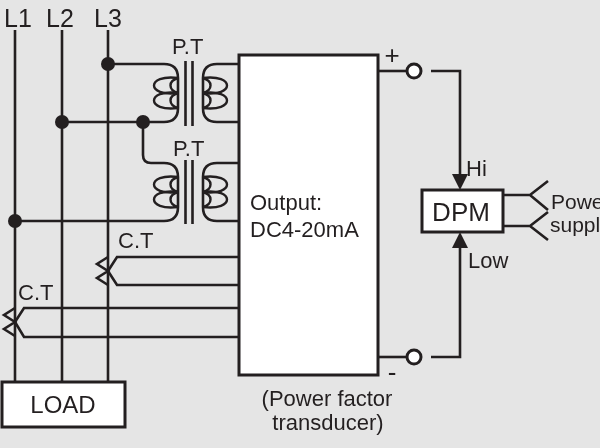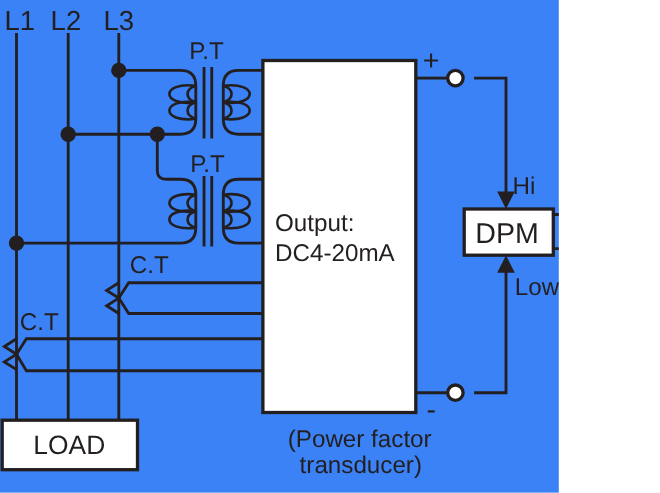--- a/index.html
+++ b/index.html
@@ -1,19 +1,19 @@
 <!DOCTYPE html>
 <html><head>
 <meta charset="utf-8">
 <style>
   html,body{margin:0;padding:0;background:#ffffff;}
   .stage{
     position:relative;
-    width:508px;height:448px;
-    background:#3b82f6;
+    width:600px;height:448px;
+    background:#e5e5e5;
     overflow:hidden;
     font-family:"Liberation Sans", sans-serif;
   }
   svg{display:block;}
   .wire{fill:none;stroke:#231f20;stroke-width:2.6;}
   .boxline{fill:#ffffff;stroke:#231f20;stroke-width:3;}
   .coil{fill:none;stroke:#231f20;stroke-width:2.4;}
   .dot{fill:#231f20;stroke:none;}
   .term{fill:#ffffff;stroke:#231f20;stroke-width:3;}
   .arrow{fill:#231f20;stroke:none;}

